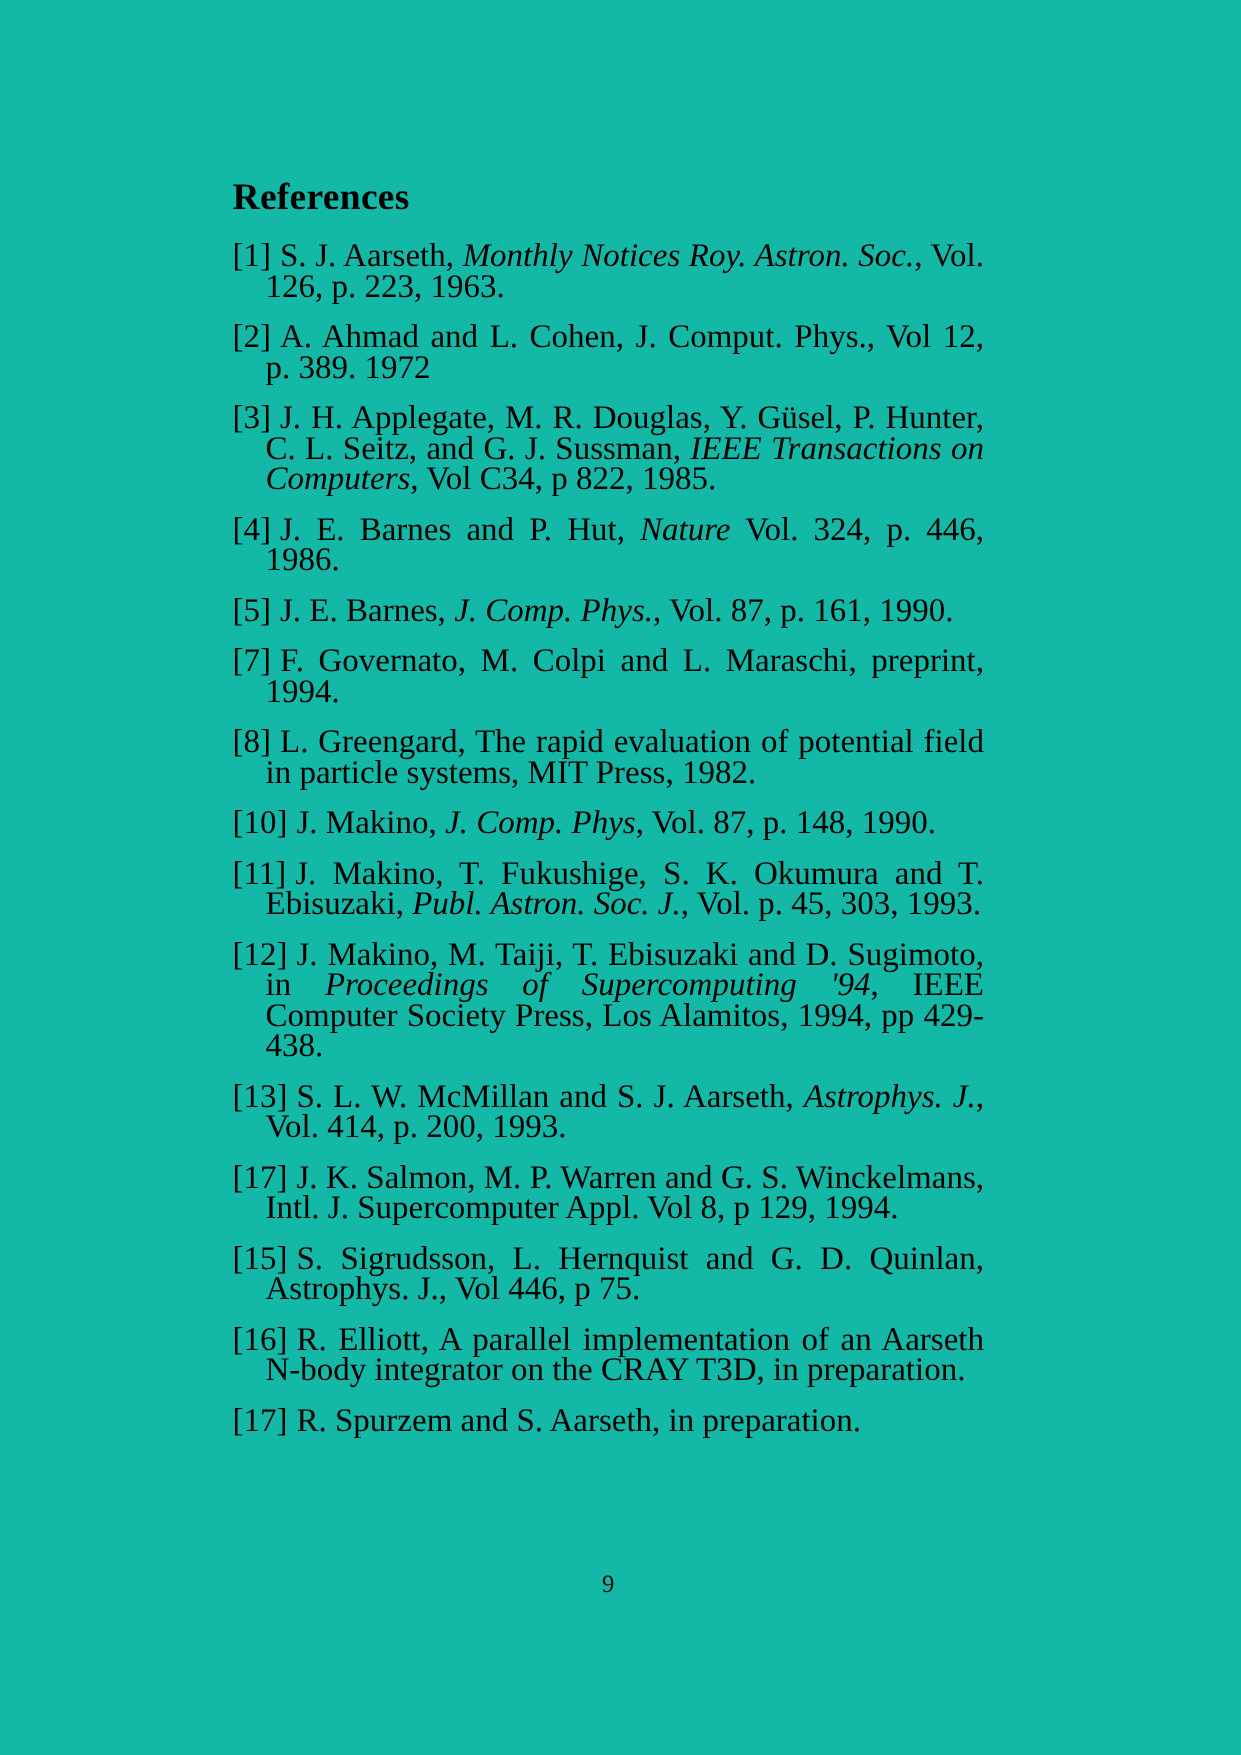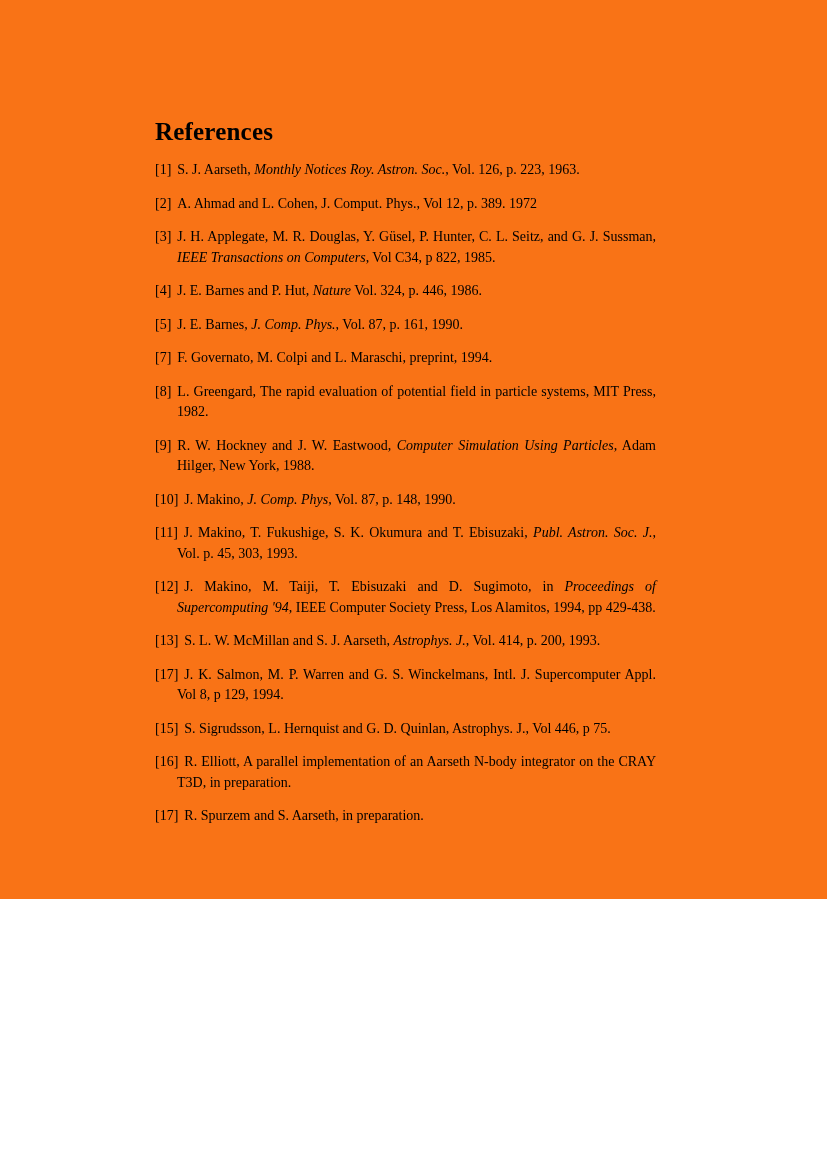--- a/index.html
+++ b/index.html
@@ -3,22 +3,22 @@
 <meta charset="utf-8">
 <style>
   html, body {
     margin: 0;
     padding: 0;
     background: #ffffff;
   }
   .page {
     position: relative;
     width: 827px;
-    height: 899px;
-    background: #f97316;
+    height: 1170px;
+    background: #14b8a6;
     color: #000000;
     font-family: "Liberation Serif", "DejaVu Serif", serif;
     overflow: hidden;
   }
   .section-heading {
     position: absolute;
     left: 155px;
     top: 118px;
     margin: 0;
     font-size: 25px;
@@ -29,21 +29,21 @@
   .references-list {
     position: absolute;
     left: 155px;
     top: 160px;
     width: 501px;
     margin: 0;
     padding: 0;
     list-style: none;
   }
   .ref-item {
-    font-size: 14px;
+    font-size: 22px;
     line-height: 20.5px;
     text-align: justify;
     padding-left: 22px;
     text-indent: -22px;
     margin: 0 0 13px 0;
   }
   .ref-label {
     margin-right: 6px;
     white-space: nowrap;
   }
@@ -67,21 +67,20 @@
   <h1 class="section-heading">References</h1>
 
   <ol class="references-list">
       <li class="ref-item"><span class="ref-label">[1]</span><span>S. J. Aarseth, </span><i>Monthly Notices Roy. Astron. Soc.</i><span>, Vol. 126, p. 223, 1963.</span></li>
       <li class="ref-item"><span class="ref-label">[2]</span><span>A. Ahmad and L. Cohen, J. Comput. Phys., Vol 12, p. 389. 1972</span></li>
       <li class="ref-item"><span class="ref-label">[3]</span><span>J. H. Applegate, M. R. Douglas, Y. Güsel, P. Hunter, C. L. Seitz, and G. J. Sussman, </span><i>IEEE Transactions on Computers</i><span>, Vol C34, p 822, 1985.</span></li>
       <li class="ref-item"><span class="ref-label">[4]</span><span>J. E. Barnes and P. Hut, </span><i>Nature</i><span> Vol. 324, p. 446, 1986.</span></li>
       <li class="ref-item"><span class="ref-label">[5]</span><span>J. E. Barnes, </span><i>J. Comp. Phys.</i><span>, Vol. 87, p. 161, 1990.</span></li>
       <li class="ref-item"><span class="ref-label">[7]</span><span>F. Governato, M. Colpi and L. Maraschi, preprint, 1994.</span></li>
       <li class="ref-item"><span class="ref-label">[8]</span><span>L. Greengard, The rapid evaluation of potential field in particle systems, MIT Press, 1982.</span></li>
-      <li class="ref-item"><span class="ref-label">[9]</span><span>R. W. Hockney and J. W. Eastwood, </span><i>Computer Simulation Using Particles</i><span>, Adam Hilger, New York, 1988.</span></li>
       <li class="ref-item"><span class="ref-label">[10]</span><span>J. Makino, </span><i>J. Comp. Phys</i><span>, Vol. 87, p. 148, 1990.</span></li>
       <li class="ref-item"><span class="ref-label">[11]</span><span>J. Makino, T. Fukushige, S. K. Okumura and T. Ebisuzaki, </span><i>Publ. Astron. Soc. J.</i><span>, Vol. p. 45, 303, 1993.</span></li>
       <li class="ref-item"><span class="ref-label">[12]</span><span>J. Makino, M. Taiji, T. Ebisuzaki and D. Sugimoto, in </span><i>Proceedings of Supercomputing '94</i><span>, IEEE Computer Society Press, Los Alamitos, 1994, pp 429-438.</span></li>
       <li class="ref-item"><span class="ref-label">[13]</span><span>S. L. W. McMillan and S. J. Aarseth, </span><i>Astrophys. J.</i><span>, Vol. 414, p. 200, 1993.</span></li>
       <li class="ref-item"><span class="ref-label">[17]</span><span>J. K. Salmon, M. P. Warren and G. S. Winckelmans, Intl. J. Supercomputer Appl. Vol 8, p 129, 1994.</span></li>
       <li class="ref-item"><span class="ref-label">[15]</span><span>S. Sigrudsson, L. Hernquist and G. D. Quinlan, Astrophys. J., Vol 446, p 75.</span></li>
       <li class="ref-item"><span class="ref-label">[16]</span><span>R. Elliott, A parallel implementation of an Aarseth N-body integrator on the CRAY T3D, in preparation.</span></li>
       <li class="ref-item"><span class="ref-label">[17]</span><span>R. Spurzem and S. Aarseth, in preparation.</span></li>
     </ol>
 

